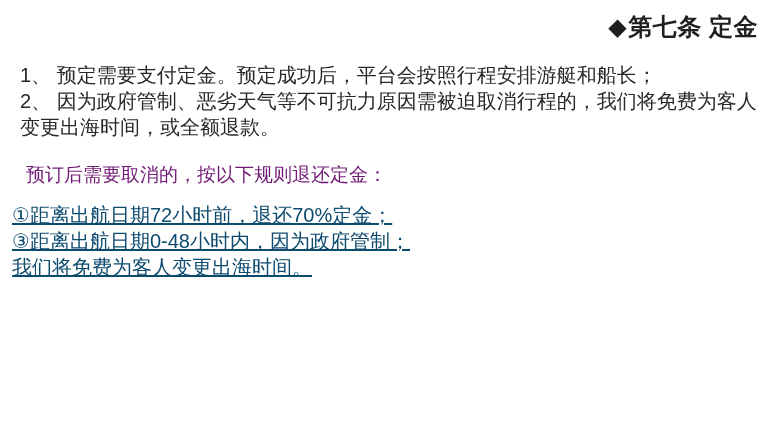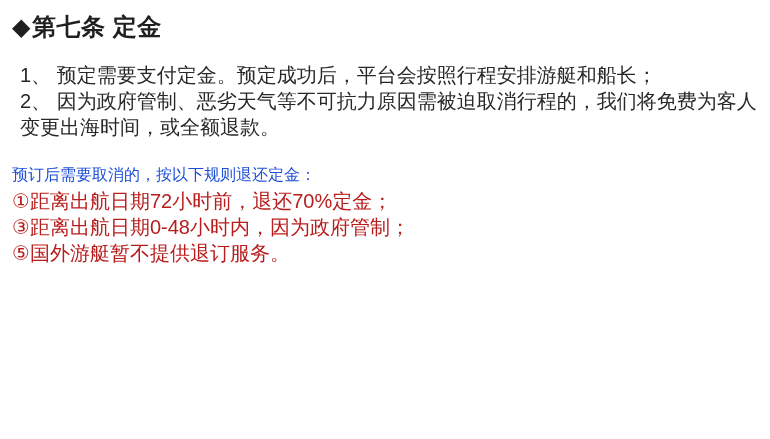--- a/index.html
+++ b/index.html
@@ -18,20 +18,21 @@
     width: 770px;
     padding: 0 12px 0 12px;
   }
   .section-heading {
     margin: 0;
     font-size: 24px;
     line-height: 28px;
     font-weight: 700;
     color: #1f1f1f;
     letter-spacing: 0.5px;
+    text-align: right;
   }
   .heading-deposit { margin-top: 13px; }
   .heading-cancellation { margin-top: 20px; }
   .diamond-bullet {
     display: inline-block;
     color: #1f1f1f;
     margin-right: 1px;
   }
   .body-block {
     margin-top: 21px;
@@ -42,35 +43,36 @@
     margin: 0;
     font-size: 20px;
     line-height: 26px;
     color: #282828;
   }
   .rules-block {
     margin-top: 22px;
     max-width: 746px;
   }
   .rules-intro {
-    margin: 0;
-    font-size: 16px;
+    margin: 14px;
+    font-size: 19px;
     line-height: 26px;
-    color: #1d4ed8;
+    color: #701a75;
   }
   .rules-list {
     margin: 0;
     padding: 0;
     list-style: none;
   }
   .rules-list li {
     margin: 0;
     font-size: 20px;
     line-height: 26px;
-    color: #b91c1c;
+    color: #0c4a6e;
+    text-decoration: underline;
   }
 </style>
 </head>
 <body>
 
 <div class="doc">
 
   <h2 class="section-heading heading-deposit">
     <span class="diamond-bullet">◆</span><span>第七条 定金</span>
   </h2>
@@ -79,17 +81,17 @@
     <p>1、 预定需要支付定金。预定成功后，平台会按照行程安排游艇和船长；</p>
     <p>2、 因为政府管制、恶劣天气等不可抗力原因需被迫取消行程的，我们将免费为客人变更出海时间，或全额退款。</p>
   </div>
 
 
   <div class="rules-block">
     <p class="rules-intro">预订后需要取消的，按以下规则退还定金：</p>
     <ul class="rules-list">
       <li>①距离出航日期72小时前，退还70%定金；</li>
       <li>③距离出航日期0-48小时内，因为政府管制；</li>
-      <li>⑤国外游艇暂不提供退订服务。</li>
+      <li>我们将免费为客人变更出海时间。</li>
     </ul>
   </div>
 
 </div>
 
 </body></html>

